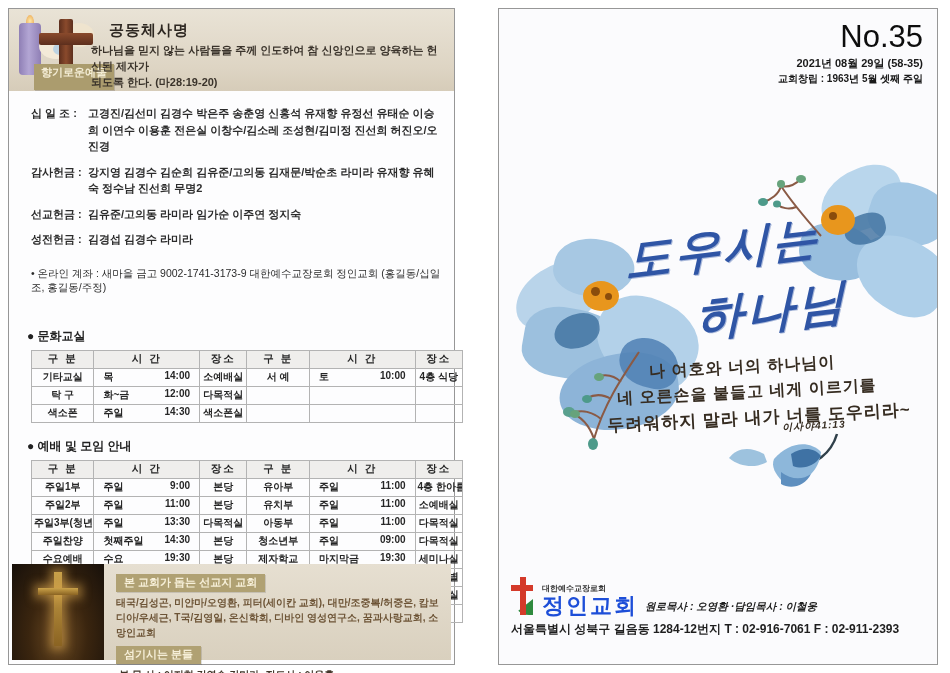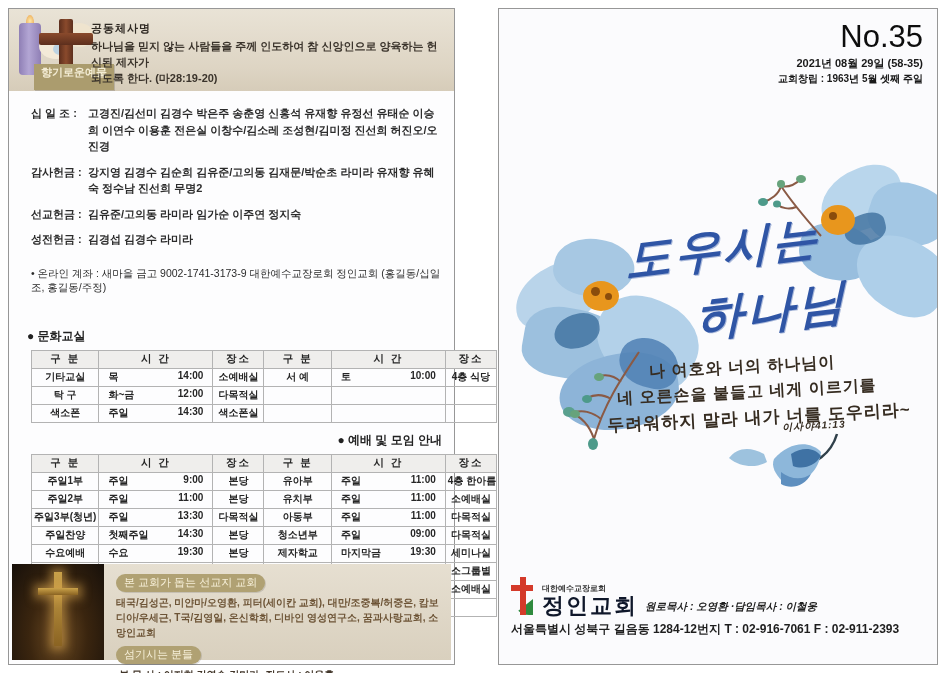--- a/index.html
+++ b/index.html
@@ -14,47 +14,47 @@
   .banner { position: relative; height: 82px; background: linear-gradient(180deg,#e9e3d6 0%,#ded5c4 70%,#d6ccb9 100%); overflow: hidden; }
   .banner-art { position: absolute; left: 0; top: 0; width: 150px; height: 100%; }
   .candle { position: absolute; left: 10px; top: 14px; width: 22px; height: 52px; background: linear-gradient(90deg,#8f7fb5,#b3a6d4 45%,#8f7fb5); border-radius: 4px; }
   .flame { position: absolute; left: 17px; top: 6px; width: 8px; height: 12px; background: radial-gradient(#ffe9a8,#e8a04a); border-radius: 50% 50% 50% 50%/ 65% 65% 35% 35%; }
   .flower-blob { position: absolute; border-radius: 50%; }
   .cross-wood { position: absolute; }
   .cross-wood .v { position: absolute; left: 20px; top: 0; width: 14px; height: 68px; background: linear-gradient(90deg,#5d2f1d,#8a4a2c 50%,#5d2f1d); border-radius: 2px; }
   .cross-wood .h { position: absolute; left: 0; top: 14px; width: 54px; height: 12px; background: linear-gradient(180deg,#8a4a2c,#5d2f1d); border-radius: 2px; }
   .scent-badge { position: absolute; left: 25px; top: 55px; background: #ab9c6e; color: #f3ecd4; font-size: 11px; font-weight: 700; padding: 1px 7px 10px; letter-spacing: 0; box-shadow: 1px 1px 0 rgba(0,0,0,.15); }
   .banner-text { position: absolute; left: 82px; top: 12px; right: 10px; }
-  .banner-title { font-size: 11px; font-weight: 700; color: #2e2822; letter-spacing: 1px; margin-bottom: 3px; }
+  .banner-title { font-size: 15px; font-weight: 700; color: #2e2822; letter-spacing: 1px; margin-bottom: 3px; margin-left: 18px; }
   .banner-desc { font-size: 11px; font-weight: 700; color: #3a332b; line-height: 1.45; }
 
   .lists { padding: 14px 12px 0 22px; }
   .olist-item { position: relative; padding-left: 57px; font-size: 11px; font-weight: 700; color: #2b2b2b; line-height: 1.5; margin-bottom: 9px; }
   .olist-label { position: absolute; left: 0; top: 0; white-space: nowrap; }
   .online-line { margin: 19px 12px 0 22px; font-size: 10.5px; font-weight: 400; color: #2b2b2b; }
 
   .section-title { margin: 0 12px 0 18px; font-size: 12px; font-weight: 700; color: #222; }
   .sec-culture { margin-top: 33px; }
-  .sec-worship { margin-top: 9px; text-align: right; }
-
-  table.sched { border-collapse: collapse; margin: 5px 12px 0 22px; width: 466px; table-layout: fixed; }
+  .sec-worship { margin-top: 15px; }
+
+  table.sched { border-collapse: collapse; margin: 5px 12px 0 22px; width: 432px; table-layout: fixed; }
   table.sched th, table.sched td { border: 1px solid #b3b3b3; font-size: 10px; font-weight: 700; color: #262626; height: 18px; padding: 0 2px; overflow: hidden; white-space: nowrap; }
   table.sched th { background: #efeeec; font-size: 10.5px; letter-spacing: 2px; }
   td.t-name, td.t-place, td.t-merge { text-align: center; }
   td.t-time .tt { display: flex; justify-content: space-between; padding: 0 7px; }
   col.w-name  { width: 14.5%; }
   col.w-time  { width: 24.5%; }
   col.w-place { width: 11%; }
 
   .lfooter { position: absolute; left: 3px; right: 3px; bottom: 4px; height: 96px; background: linear-gradient(180deg,#e6dfd1,#d9d0be); display: flex; }
   .lfooter-photo { position: relative; width: 92px; height: 100%; background: radial-gradient(ellipse at 50% 75%, #6b4a22 0%, #3a250f 45%, #17100a 100%); flex: none; overflow: hidden; }
   .gcross-v { position: absolute; left: 42px; top: 8px; width: 8px; height: 74px; background: linear-gradient(180deg,#caa24a,#8a6322); box-shadow: 0 0 10px 4px rgba(220,170,80,.55); }
   .gcross-h { position: absolute; left: 26px; top: 24px; width: 40px; height: 7px; background: linear-gradient(180deg,#caa24a,#8a6322); box-shadow: 0 0 10px 4px rgba(220,170,80,.55); }
   .lfooter-body { padding: 8px 8px 0 12px; }
-  .tan-badge { display: inline-block; background: #b0a173; color: #f6efd8; font-size: 11px; font-weight: 400; padding: 1px 8px 2px; margin-bottom: 3px; box-shadow: 1px 1px 0 rgba(0,0,0,.12); border-radius: 9px; }
+  .tan-badge { display: inline-block; background: #b0a173; color: #f6efd8; font-size: 11px; font-weight: 700; padding: 1px 8px 2px; margin-bottom: 3px; box-shadow: 1px 1px 0 rgba(0,0,0,.12); }
   .mission-text { font-size: 10px; font-weight: 700; color: #6d5436; line-height: 1.5; margin-bottom: 4px; }
   .staff-line { font-size: 10px; font-weight: 700; color: #433категория42f24; color: #42362a; line-height: 1.55; }
 
   
   .no-block { position: absolute; top: 12px; right: 14px; text-align: right; }
   .no-title { font-size: 31px; color: #0d0d0d; letter-spacing: 0; line-height: 1; }
   .no-date { margin-top: 4px; font-size: 11px; font-weight: 700; color: #1a1a1a; }
   .no-found { margin-top: 1px; font-size: 10px; font-weight: 700; color: #1a1a1a; }
 
   .artwork { position: absolute; inset: 0; overflow: hidden; }
@@ -70,21 +70,21 @@
 
   
   .rfooter { position: absolute; left: 12px; right: 12px; bottom: 26px; }
   .rf-top { display: flex; align-items: flex-end; }
   .logo { position: relative; width: 26px; height: 40px; flex: none; margin-right: 5px; }
   .logo .lv { position: absolute; left: 9px; top: 0; width: 6px; height: 38px; background: #d43a2a; }
   .logo .lh { position: absolute; left: 0; top: 8px; width: 22px; height: 6px; background: #d43a2a; }
   .logo .lg { position: absolute; left: 2px; top: 22px; width: 20px; height: 16px; background: #2f8a3e; border-radius: 0 0 0 18px; clip-path: polygon(0 100%, 100% 0, 100% 100%); }
   .name-stack { line-height: 1; }
   .denom { font-size: 8px; font-weight: 700; color: #333; margin-bottom: 2px; }
-  .church-name { font-size: 22px; font-weight: 700; color: #0f172a; letter-spacing: 2px; }
+  .church-name { font-size: 22px; font-weight: 700; color: #1d4ed8; letter-spacing: 2px; }
   .pastors { font-size: 10.5px; font-weight: 700; color: #222; margin-left: 7px; padding-bottom: 3px; font-style: italic; }
   .address { margin-top: 4px; font-size: 12px; font-weight: 700; color: #1e1e1e; letter-spacing: 0; }
 </style>
 </head>
 <body>
 
 <div class="canvas">
 
   <div class="page page-left">
 

